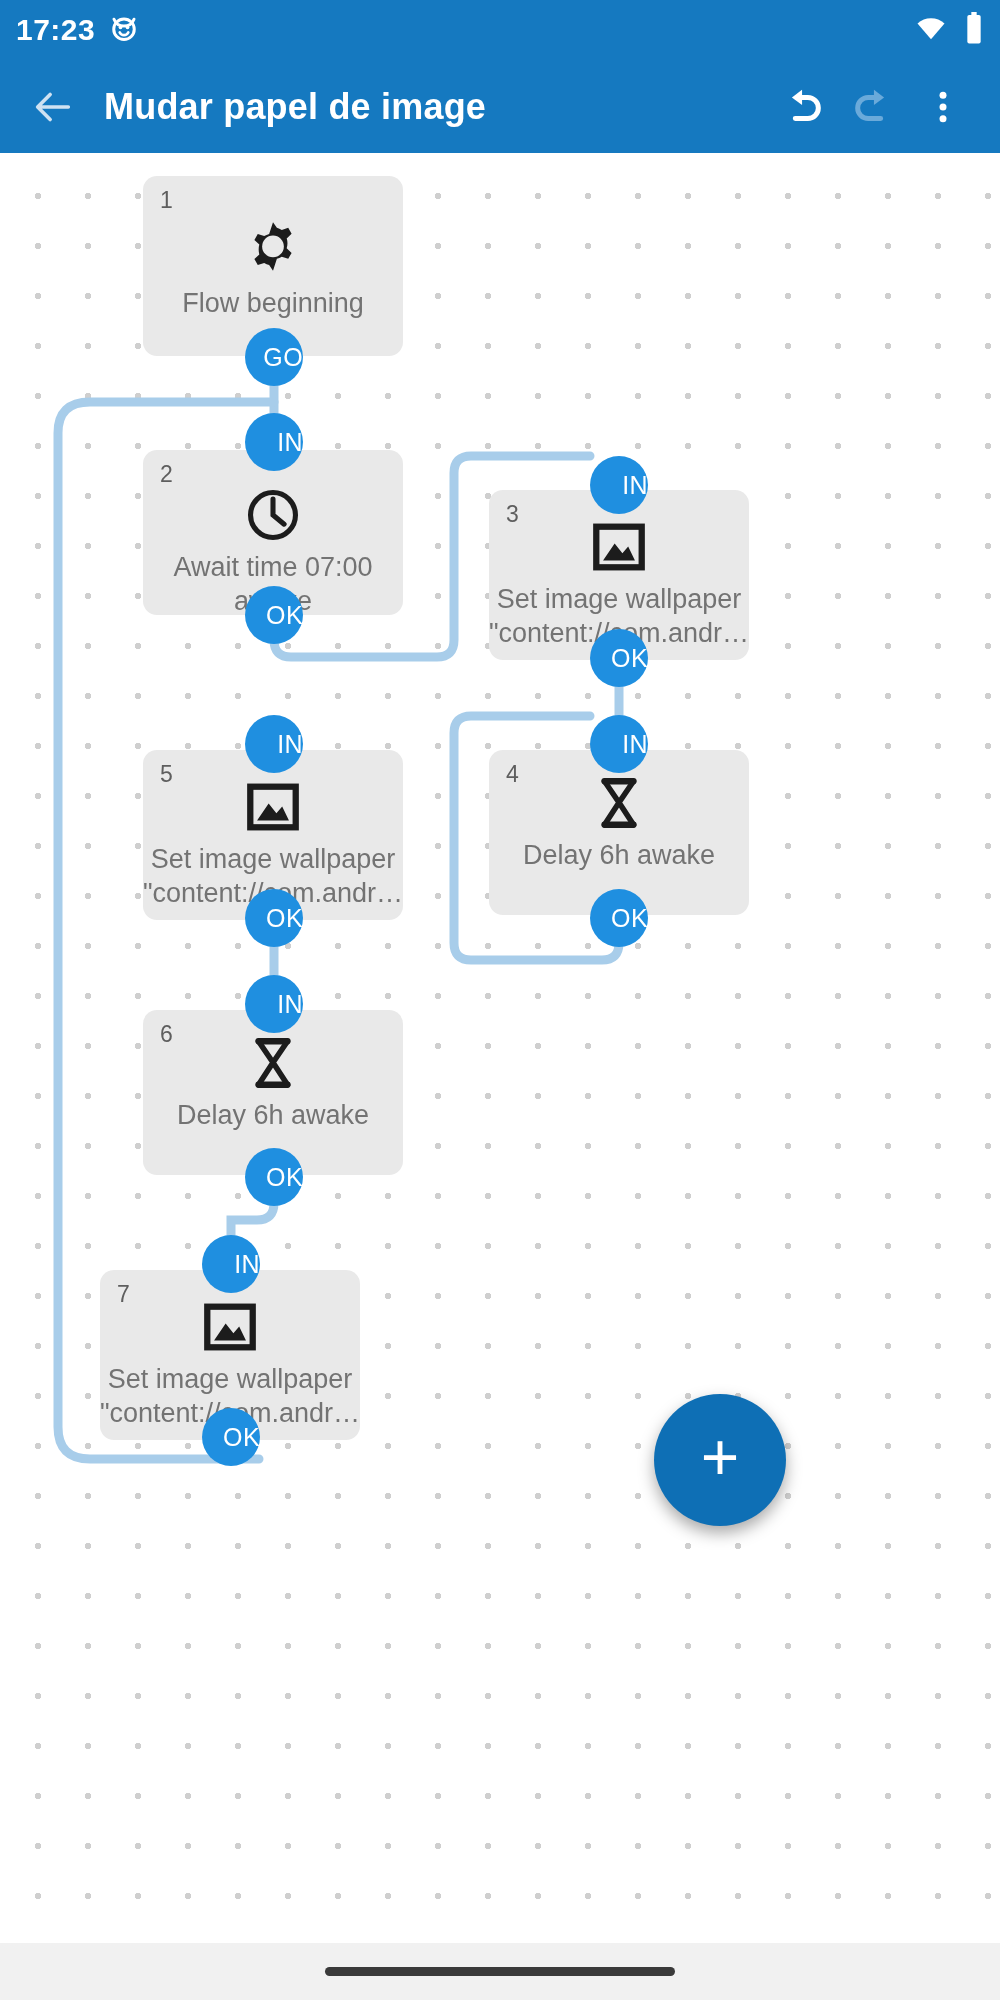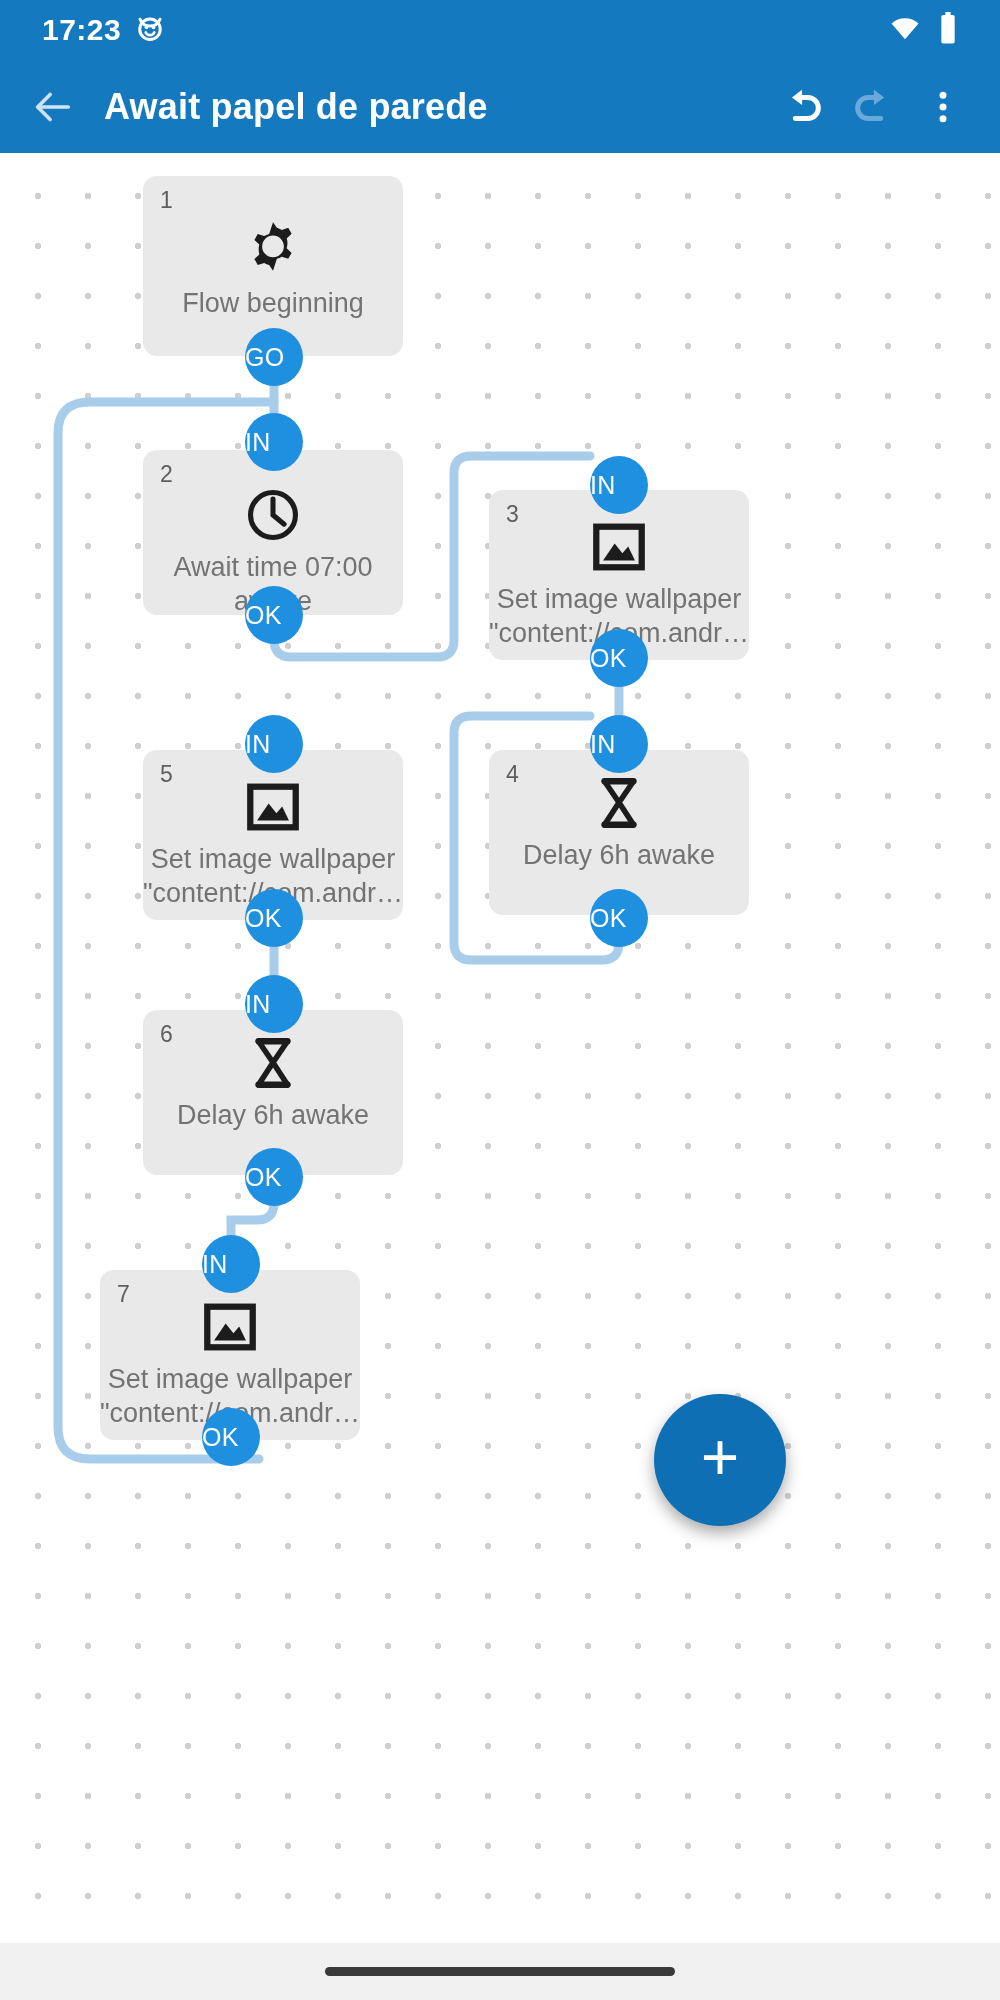--- a/index.html
+++ b/index.html
@@ -9,21 +9,21 @@
     background:#ffffff;
     overflow:hidden;
     position:relative;
   }
 
   
   .statusbar {
     position:absolute; top:0; left:0; width:1000px; height:60px;
     background:#1579c0; color:#fff;
     display:flex; align-items:center; justify-content:space-between;
-    padding:0 42px;
+    padding:0 16px;
   }
   .sb-left { display:flex; align-items:center; gap:14px; }
   .sb-time { font-size:30px; font-weight:600; letter-spacing:.5px; }
   .sb-right { display:flex; align-items:center; gap:16px; }
 
   
   .appbar {
     position:absolute; top:60px; left:0; width:1000px; height:93px;
     background:#1579c0; color:#fff;
     display:flex; align-items:center; padding:0 22px;
@@ -65,21 +65,21 @@
   .node-icon { display:flex; align-items:center; justify-content:center; }
   .node-label {
     text-align:center; font-size:27px; line-height:34px;
     color:#737373; white-space:pre-line; margin-top:6px;
   }
 
   
   .port {
     position:absolute; width:58px; height:58px; border-radius:50%;
     background:#1f8fe0; color:#fff;
-    display:flex; align-items:center; justify-content:flex-start;
+    display:flex; align-items:center; justify-content:flex-end;
     font-size:25px; font-weight:500; letter-spacing:.4px;
   }
 
   
   .fab {
     position:absolute; width:132px; height:132px; border-radius:50%;
     background:#0e6fb5;
     display:flex; align-items:center; justify-content:center;
     box-shadow:0 7px 16px rgba(0,0,0,.34);
   }
@@ -123,21 +123,21 @@
     </span>
   </div>
 </div>
 
 <div class="appbar">
   <div class="ab-back">
     <svg width="46" height="46" viewBox="0 0 24 24">
       <path d="M20 12 H4.5 M10.5 5.5 L4 12 L10.5 18.5" fill="none" stroke="#cfe2f2" stroke-width="1.9" stroke-linecap="round" stroke-linejoin="round"></path>
     </svg>
   </div>
-  <div class="ab-title">Await papel de parede</div>
+  <div class="ab-title">Mudar papel de image</div>
   <div class="ab-spacer"></div>
   <div class="ab-icon">
     <svg width="46" height="46" viewBox="0 0 24 24">
       <path d="M9 7 H14.5 a5.5 5.5 0 0 1 0 11 H8" fill="none" stroke="#ffffff" stroke-width="2.6" stroke-linecap="round"></path>
       <path d="M11.5 3 L6.2 7 L11.5 11 Z" fill="#ffffff"></path>
     </svg>
   </div>
   <div class="ab-icon">
     <svg width="46" height="46" viewBox="0 0 24 24">
       <path d="M15 7 H9.5 a5.5 5.5 0 0 0 0 11 H16" fill="none" stroke="#6aaada" stroke-width="2.6" stroke-linecap="round"></path>

